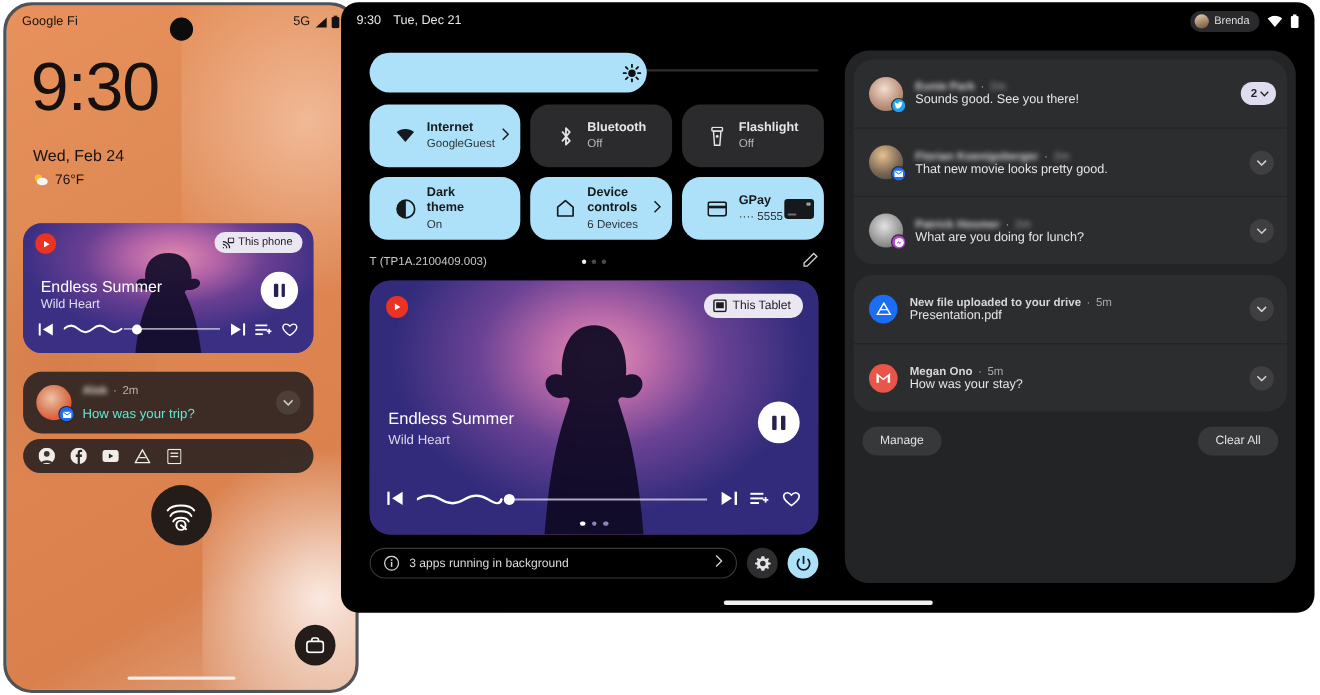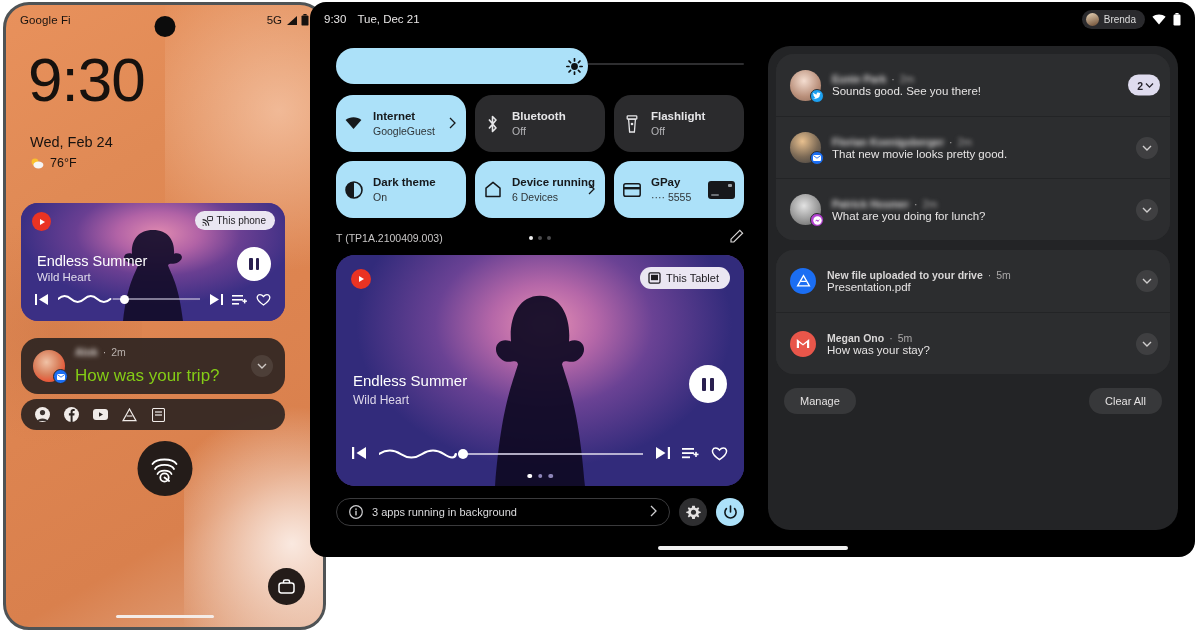--- a/index.html
+++ b/index.html
@@ -60,21 +60,21 @@
     border-radius:17px; background:rgba(47,38,34,.93); display:flex; align-items:center; padding:0 12px; }
   .nc-av { position:relative; width:32px; height:32px; flex:0 0 32px; }
   .nc-av .face { width:32px; height:32px; border-radius:50%;
     background:radial-gradient(circle at 42% 38%, #f0c2a6 0%, #d9805c 46%, #e7593a 70%, #e8502f 100%); }
   .nc-av .badge { position:absolute; right:-3px; bottom:-2px; width:15px; height:15px; border-radius:50%;
     background:#1b6ef3; border:1.5px solid #2f2622; display:flex; align-items:center; justify-content:center; }
   .nc-body { margin-left:10px; }
   .nc-top { display:flex; align-items:center; gap:5px; font-size:10.5px; }
   .nc-name { color:#ddd6d2; filter:blur(2.4px); font-weight:600; }
   .nc-time { color:#b9b1ad; }
-  .nc-msg { font-size:17px; color:#84cc16; margin-top:8px; }
+  .nc-msg { font-size:12px; color:#5eead4; margin-top:8px; }
   .nc-chev { position:absolute; right:12px; top:50%; transform:translateY(-50%);
     width:22px; height:22px; border-radius:50%; background:rgba(255,255,255,.09);
     display:flex; align-items:center; justify-content:center; }
 
   .shelf { position:absolute; left:15px; top:394px; width:264px; height:31px;
     border-radius:16px; background:rgba(47,38,34,.93); display:flex; align-items:center; gap:14px; padding:0 14px; }
   .shelf .ico { width:15px; height:15px; display:flex; align-items:center; justify-content:center; }
 
   .fingerprint { position:absolute; left:50%; top:436px; transform:translateX(-50%);
     width:55px; height:55px; border-radius:50%; background:#241c19;
@@ -99,21 +99,21 @@
   .qs { position:absolute; left:26px; top:46px; width:408px; }
   .bright-row { position:relative; height:36px; }
   .bright-track { position:absolute; left:0; right:0; top:15px; height:2px; background:#2e2e30; border-radius:1px; }
   .bright-fill { position:absolute; left:0; top:0; width:252px; height:36px;
     background:#ace1f9; border-radius:18px; }
   .bright-ico { position:absolute; left:228px; top:8px; width:20px; height:20px;
     display:flex; align-items:center; justify-content:center; }
 
   .tiles { margin-top:11px; display:grid; grid-template-columns:repeat(3,1fr); gap:9px; }
   .tile { height:57px; border-radius:17px; display:flex; align-items:center;
-    padding:0 8px; gap:10px; position:relative; }
+    padding:0 23px; gap:10px; position:relative; }
   .tile.on { background:#ace1f9; }
   .tile.off { background:#2b2b2d; }
   .tile .ti { width:19px; height:19px; flex:0 0 19px; display:flex; align-items:center; justify-content:center; }
   .tile .tt { line-height:1.25; }
   .tile .t1 { font-size:11.5px; font-weight:600; }
   .tile .t2 { font-size:10.5px; margin-top:1px; }
   .tile.on .t1 { color:#16191c; } .tile.on .t2 { color:#2f3538; }
   .tile.off .t1 { color:#e6e6e8;text-align:center; } .tile.off .t2 { color:#b5b5b8; }
   .tile .chev { position:absolute; right:10px; top:50%; transform:translateY(-50%); }
   .gpay-card { position:absolute; right:9px; top:50%; transform:translateY(-50%);
@@ -460,21 +460,21 @@
           </span>
         </div>
 
         <div class="tile on">
           <span class="ti">
             <svg width="18" height="17" viewBox="0 0 18 17">
                 <path d="M2 7.2 L9 1.4 L16 7.2 L16 15.4 L2 15.4 Z" stroke="#16191c" stroke-width="1.5" fill="none" stroke-linejoin="round"></path>
               </svg>
           </span>
           <span class="tt">
-            <div class="t1">Device running</div>
+            <div class="t1">Device controls</div>
             <div class="t2">6 Devices</div>
           </span>
           <span class="chev">
             <svg width="7" height="12" viewBox="0 0 7 12">
                 <path d="M1 1 L6 6 L1 11" stroke="#16191c" stroke-width="1.3" fill="none"></path>
               </svg>
           </span>
         </div>
 
         <div class="tile on">

